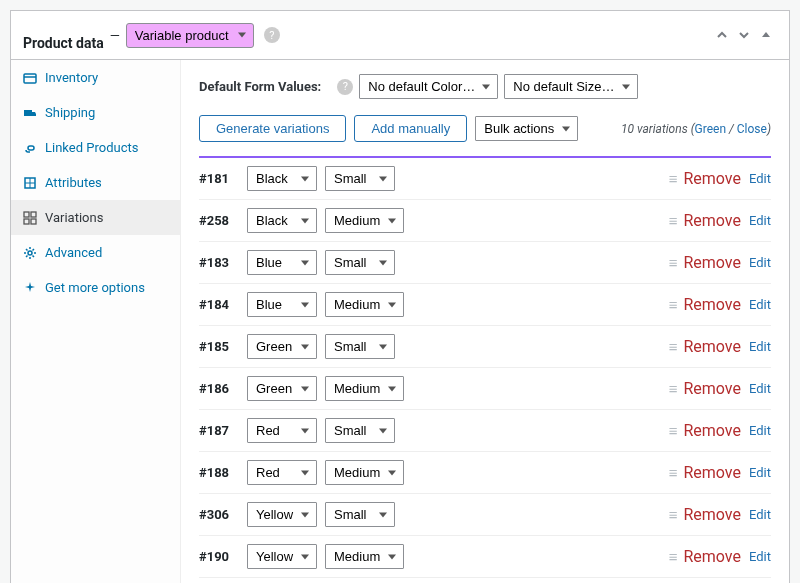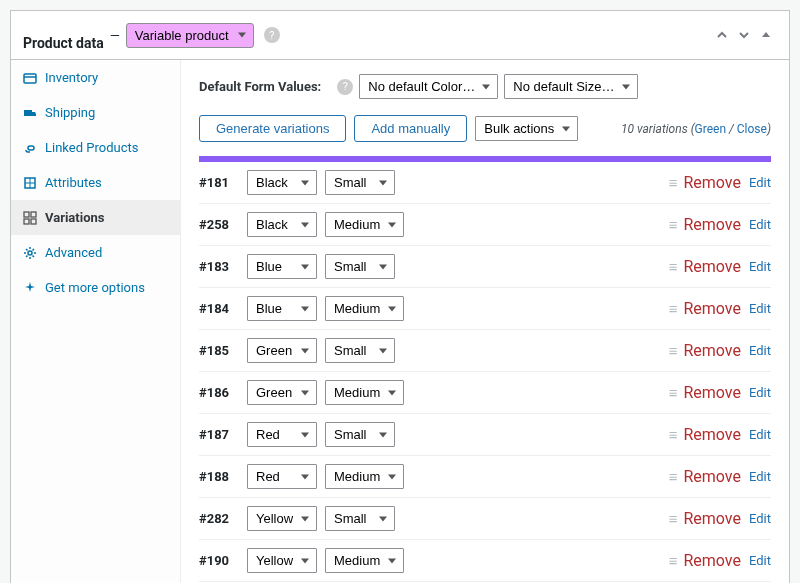--- a/index.html
+++ b/index.html
@@ -11,34 +11,34 @@
 .product-type { border: 1px solid #8c8f94; border-radius: 3px; padding: 4px 24px 4px 8px; font-size: 13px; background: #f0abfc; appearance: none; position: relative; }
 .select-wrap { position: relative; display: inline-block; }
 .select-wrap::after { content: ""; position: absolute; right: 8px; top: 50%; transform: translateY(-50%); border-left: 4px solid transparent; border-right: 4px solid transparent; border-top: 5px solid #555; pointer-events: none; }
 .help-icon { width: 16px; height: 16px; border-radius: 50%; background: #ccc; color: #fff; font-size: 11px; display: inline-flex; align-items: center; justify-content: center; margin-left: 10px; }
 .hdr-spacer { flex: 1; }
 .hdr-caret { color: #787c82; padding: 0 5px; cursor: pointer; }
 .body { display: flex; }
 .sidebar { width: 170px; border-right: 1px solid #eee; background: #fdfdfd; }
 .sidebar-item { display: flex; align-items: center; padding: 10px 12px; color: #0073aa; font-size: 13px; cursor: pointer; gap: 8px; }
 .sidebar-item.active { background: #eee; color: #32373c; }
-.sidebar-item.active .tab-label { color: #32373c; font-weight: bold; }
+.sidebar-item.active .tab-label { color: #32373c; }
 .sidebar-item .tab-label { color: #0073aa; }
 .tab-icon { width: 14px; height: 14px; display: inline-flex; align-items: center; justify-content: center; color: #0073aa; }
 .sidebar-item.active .tab-icon { color: #555; }
 .main { flex: 1; padding: 14px 18px; }
 .defaults-row { display: flex; align-items: center; gap: 6px; margin-bottom: 16px; }
 .defaults-label { font-weight: 700; color: #32373c; font-size: 13px; }
 .sel { border: 1px solid #8c8f94; border-radius: 1px; padding: 4px 22px 4px 8px; font-size: 13px; background: #fff; appearance: none; min-width: 70px; }
 .actions-row { display: flex; align-items: center; gap: 8px; margin-bottom: 14px; }
 .btn-outline { border: 1px solid #2271b1; color: #2271b1; background: #fff; border-radius: 3px; padding: 5px 16px; font-size: 13px; cursor: pointer; }
 .variations-count { margin-left: auto; font-style: italic; font-size: 12px; color: #50575e; }
 .variations-count .link { font-style: normal; color: #2271b1; }
 .variation-row { display: flex; align-items: center; gap: 8px; padding: 8px 0; border-top: 1px solid #eee; }
-.variation-row:first-of-type { border-top: 6px solid #8b5cf6; }
+.variation-row:first-of-type { border-top: 2px solid #8b5cf6; }
 .var-id { font-weight: 700; width: 40px; }
 .var-spacer { flex: 1; }
 .drag-handle { color: #b5bcc2; cursor: move; font-size: 15px; letter-spacing: -2px; }
 .remove-link { color: #b32d2e; cursor: pointer; font-size: 16px; }
 .edit-link { color: #2271b1; cursor: pointer; font-size: 13px; }
 .footer-row { display: flex; align-items: center; gap: 8px; padding: 12px 0 4px; border-top: 1px solid #eee; }
 .btn-secondary { border: 1px solid #c3c4c7; color: #a7aaad; background: #f6f7f7; border-radius: 3px; padding: 5px 10px; font-size: 13px; cursor: pointer; }
 svg { display: block; }
 </style>
 </head>
@@ -225,21 +225,21 @@
           <div class="variation-row">
             <span class="var-id">#188</span>
             <span class="select-wrap"><select class="sel"><option>Red</option></select></span>
             <span class="select-wrap"><select class="sel"><option>Medium</option></select></span>
             <span class="var-spacer"></span>
             <span class="drag-handle">≡</span>
             <a class="remove-link">Remove</a>
             <a class="edit-link">Edit</a>
           </div>
           <div class="variation-row">
-            <span class="var-id">#282</span>
+            <span class="var-id">#306</span>
             <span class="select-wrap"><select class="sel"><option>Yellow</option></select></span>
             <span class="select-wrap"><select class="sel"><option>Small</option></select></span>
             <span class="var-spacer"></span>
             <span class="drag-handle">≡</span>
             <a class="remove-link">Remove</a>
             <a class="edit-link">Edit</a>
           </div>
           <div class="variation-row">
             <span class="var-id">#190</span>
             <span class="select-wrap"><select class="sel"><option>Yellow</option></select></span>

